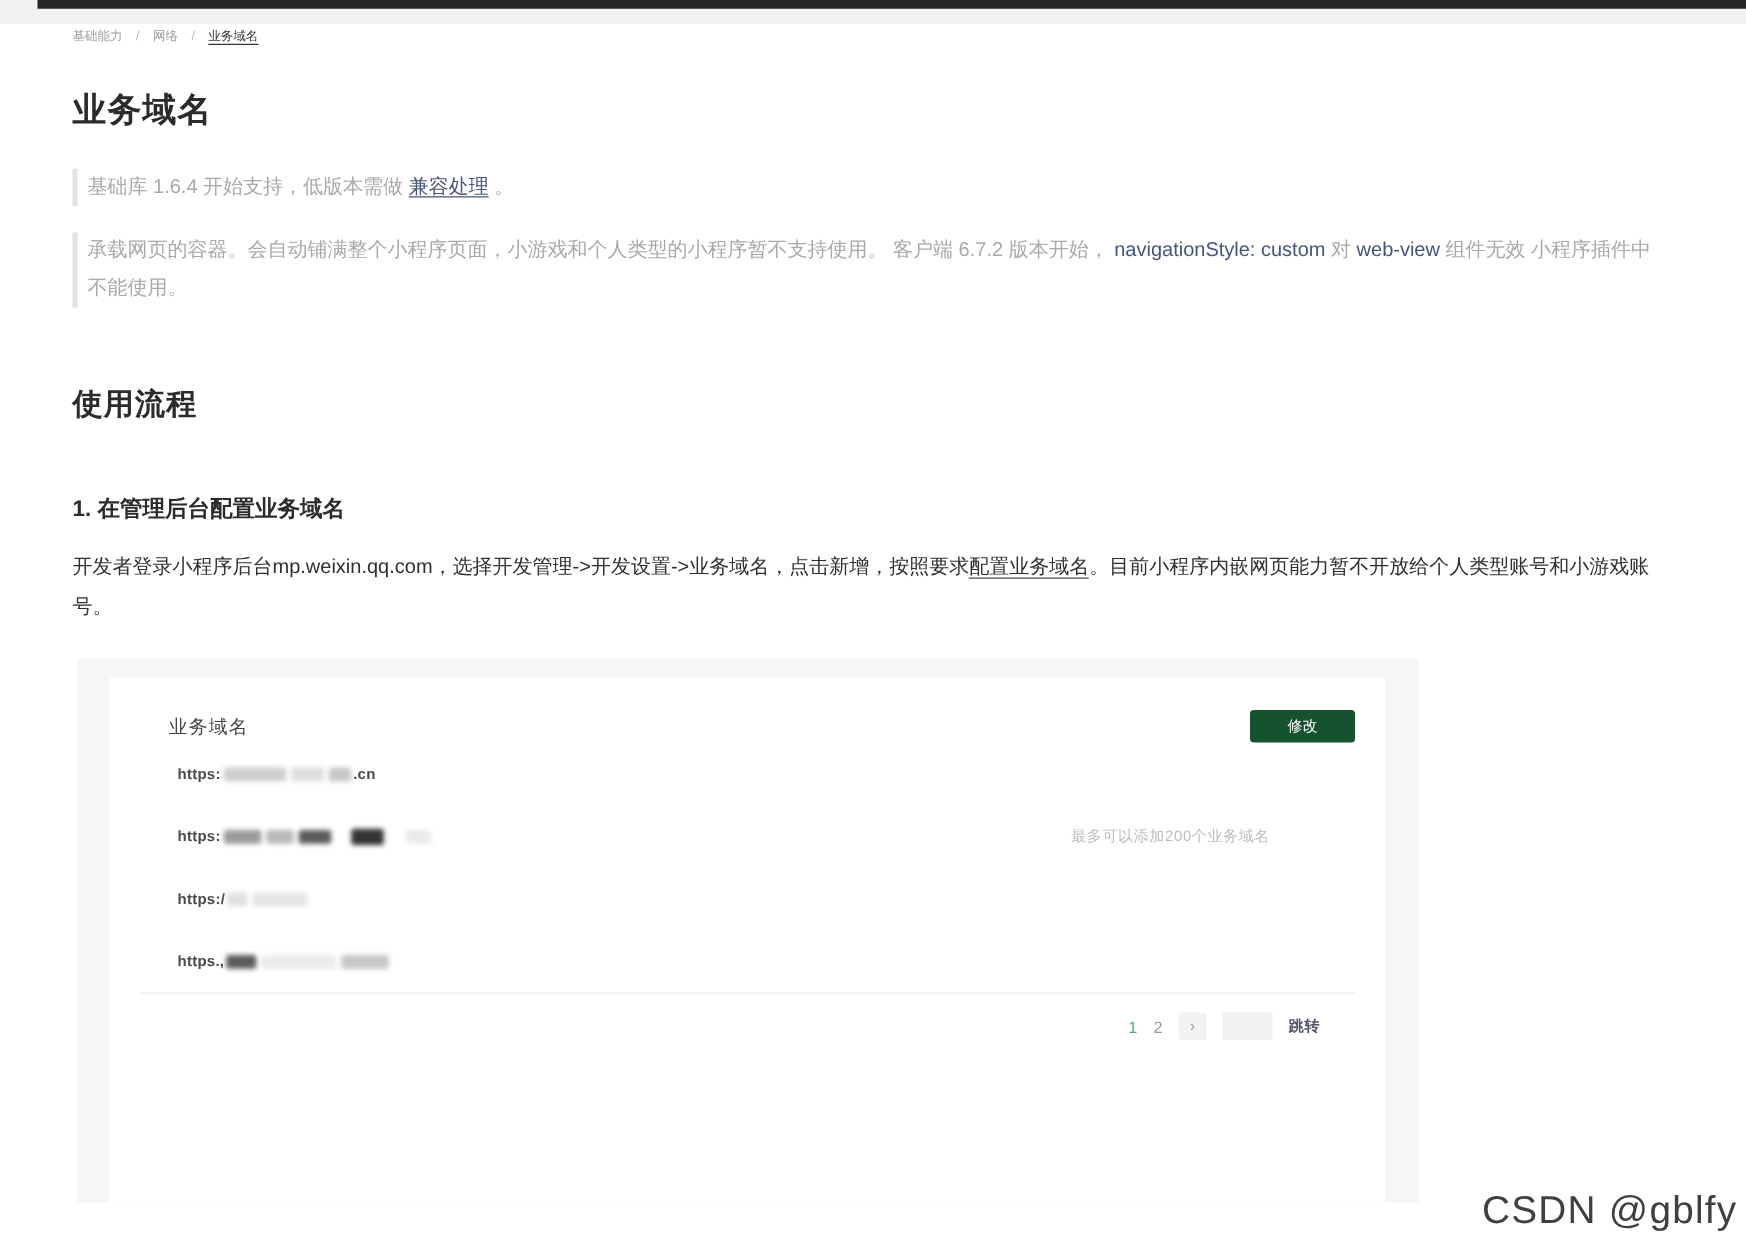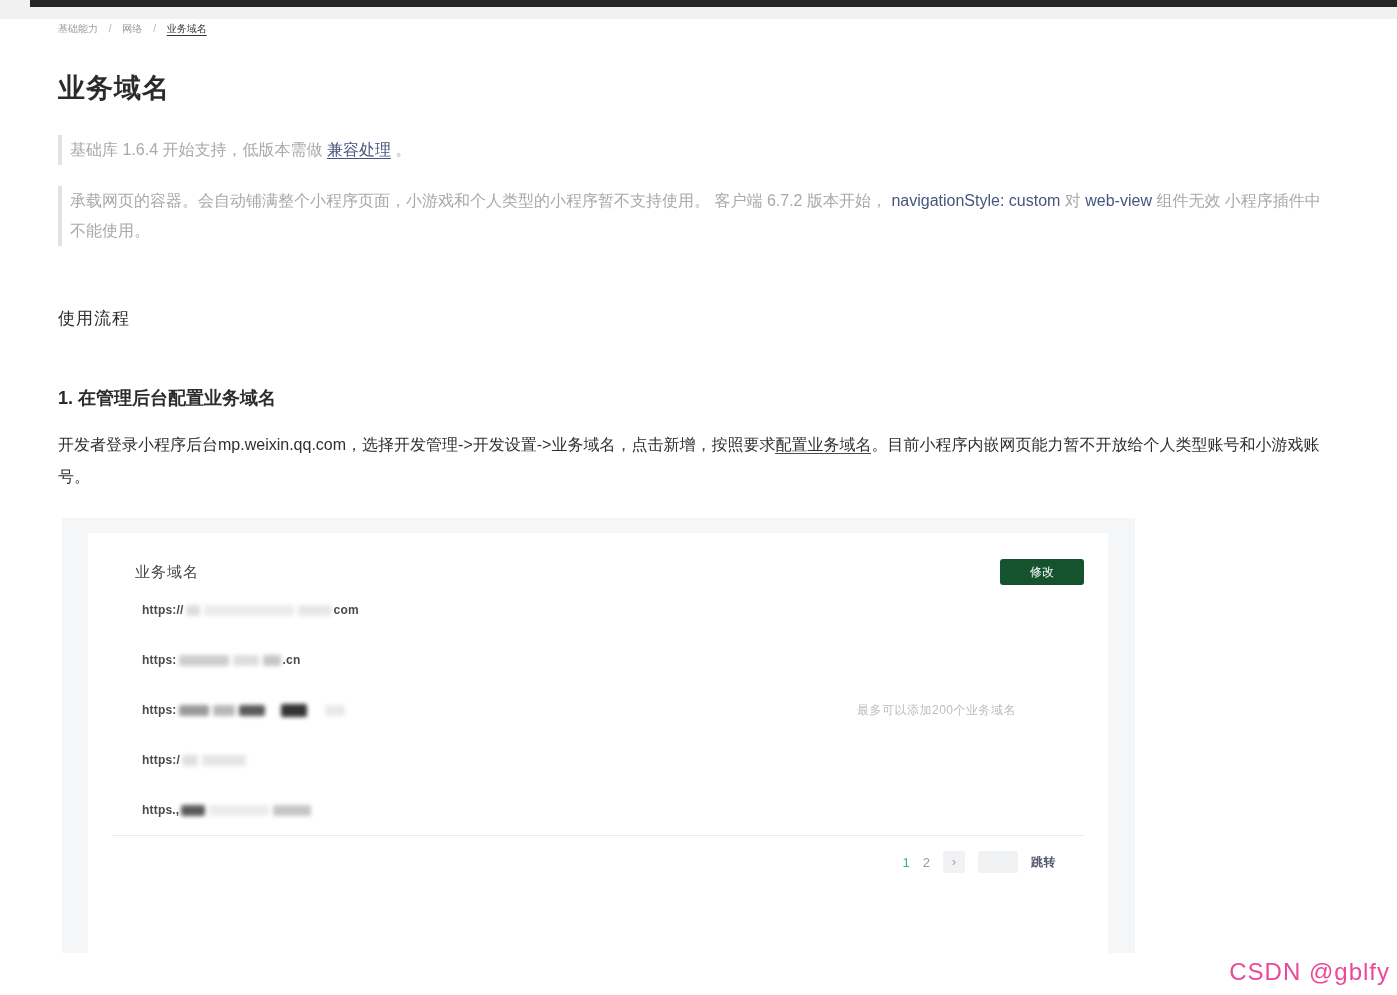--- a/index.html
+++ b/index.html
@@ -32,21 +32,21 @@
     font-size: 16px;
     line-height: 30px;
   }
   .note-1 { margin-top: 29px; }
   .note-2 { margin-top: 21px; width: 1278px; }
   .note-link { color: #46557e; font-weight: 500; text-decoration: underline; text-underline-offset: 3px; cursor: pointer; }
   .note-code { color: #46557e; }
 
   p.intro { margin-top: 26px; font-size: 16px; color: #2f2f2f; }
 
-  h2.section-title { margin-top: 61px; font-size: 17px; font-weight: 400; color: #2b2b2b; letter-spacing: 1px; }
+  h2.section-title { margin-top: 61px; font-size: 24px; font-weight: 700; color: #2b2b2b; letter-spacing: 1px; }
 
   h3.step-title { margin-top: 56px; font-size: 18px; font-weight: 700; color: #2b2b2b; }
 
   p.step-body { margin-top: 19px; font-size: 16px; line-height: 32px; color: #2f2f2f; width: 1287px; }
   .u-span { border-bottom: 1px solid #4a4a4a; }
 
   
   .figure {
     margin-top: 25px;
     margin-left: 4px;
@@ -100,21 +100,21 @@
     color: #9a9a9a; font-size: 12px; cursor: pointer;
   }
   .pg-input {
     width: 40px; height: 22px; background: #f1f2f4; border: none; border-radius: 2px;
     cursor: text;
   }
   .pg-jump { color: #4f5469; font-size: 12px; font-weight: 600; letter-spacing: .5px; }
 
   .watermark {
     position: absolute; right: 7px; bottom: 9px;
-    font-size: 24px; color: #ec4899;
+    font-size: 31px; color: #404040;
     text-shadow: 1px 1px 0 #ffffff;
     letter-spacing: 1px;
   }
 </style>
 </head>
 <body>
 
 <div class="top-strip"></div>
 <div class="top-darkbar"></div>
 
@@ -151,27 +151,20 @@
     <div class="shot-card">
 
       <div class="shot-head">
         <span class="shot-title">业务域名</span>
         <button class="btn-edit">修改</button>
       </div>
 
 
       <div class="tbl-rows">
 
-        <div class="tbl-row">
-          <span>https://</span>
-            <span class="blob light" style="width:14px"></span>
-            <span class="blob light" style="width:90px;opacity:.5"></span>
-            <span class="blob light" style="width:34px;opacity:.6"></span>
-            <span>com</span>
-        </div>
 
         <div class="tbl-row">
           <span>https:</span>
             <span class="blob mid2" style="width:50px;opacity:.7"></span>
             <span class="blob light" style="width:26px"></span>
             <span class="blob mid2" style="width:18px;opacity:.8"></span>
             <span>.cn</span>
         </div>
 
         <div class="tbl-row">

